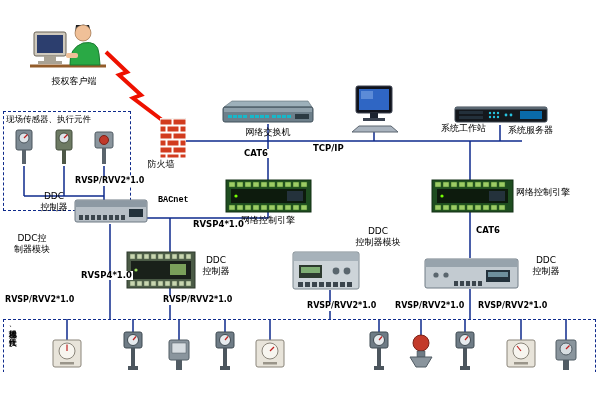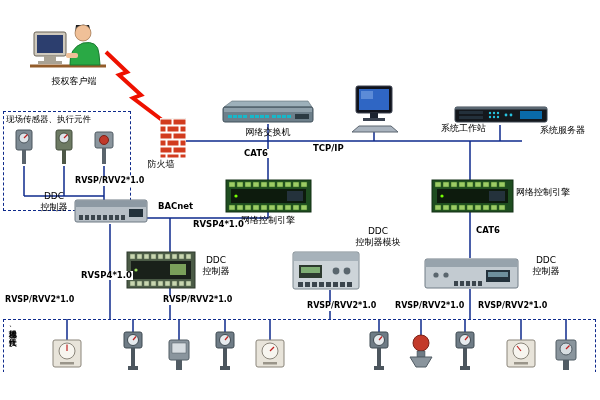--- a/index.html
+++ b/index.html
@@ -149,21 +149,21 @@
           <circle cx="44" cy="10" r="1.2"></circle>
         <circle cx="36" cy="14" r="1.2"></circle>
           <circle cx="40" cy="14" r="1.2"></circle>
           <circle cx="44" cy="14" r="1.2"></circle>
         <circle cx="52" cy="12" r="1.4"></circle>
           <circle cx="57" cy="12" r="1.4"></circle>
       </g>
       <rect x="66" y="8" width="22" height="8" fill="#0a6aa8"></rect>
     </svg>
   </div>
-  <div class="lbl" style="left:508px; top:125px; width:54px; text-align:left;margin-left:32px;">系统服务器</div>
+  <div class="lbl" style="left:508px; top:125px; width:54px; text-align:left;">系统服务器</div>
 
   <div class="dev" style="left:225px; top:179px;">
     <svg width="87" height="34" viewBox="0 0 87 34">
       <rect x="1" y="1" width="85" height="32" fill="#1e4d20" stroke="#123014"></rect>
       <g fill="#9ccc65" stroke="#33691e" stroke-width="0.5">
         <rect x="4" y="3" width="6" height="5"></rect>
           <rect x="12" y="3" width="6" height="5"></rect>
           <rect x="20" y="3" width="6" height="5"></rect>
           <rect x="28" y="3" width="6" height="5"></rect>
           <rect x="36" y="3" width="6" height="5"></rect>
@@ -233,20 +233,22 @@
           <rect x="35" y="18" width="4" height="5"></rect>
           <rect x="41" y="18" width="4" height="5"></rect>
           <rect x="47" y="18" width="4" height="5"></rect>
       </g>
       <rect x="55" y="12" width="14" height="8" fill="#23313b"></rect>
     </svg>
   </div>
   <div class="lbl" style="left:34px; top:191px; width:40px;">DDC
 控制器</div>
 
+  <div class="lbl" style="left:8px; top:233px; width:48px;">DDC控
+制器模块</div>
 
   <div class="dev" style="left:126px; top:251px;">
     <svg width="70" height="38" viewBox="0 0 70 38">
       <rect x="1" y="1" width="68" height="36" fill="#4b5b46" stroke="#2e3a2c"></rect>
       <g fill="#c8d6b0" stroke="#5a6b52" stroke-width="0.5">
         <rect x="4" y="3" width="5" height="5"></rect>
           <rect x="11" y="3" width="5" height="5"></rect>
           <rect x="18" y="3" width="5" height="5"></rect>
           <rect x="25" y="3" width="5" height="5"></rect>
           <rect x="32" y="3" width="5" height="5"></rect>
@@ -422,21 +424,21 @@
       <rect x="3" y="2" width="20" height="20" rx="2" fill="#8a959d" stroke="#515c64"></rect>
       <circle cx="13" cy="11" r="6" fill="#d7dde1" stroke="#515c64"></circle>
       <path d="M13 11 L16.5 7.5" stroke="#c02020" stroke-width="1.2"></path>
       <rect x="10" y="22" width="6" height="10" fill="#515c64"></rect>
     </svg>
   </div>
 
   <div class="tag" style="left:312px; top:144px;text-align:center;">TCP/IP</div>
   <div class="tag" style="left:243px; top:149px;">CAT6</div>
   <div class="tag" style="left:475px; top:226px;">CAT6</div>
-  <div class="tag" style="left:157px; top:202px;">BACnet</div>
+  <div class="tag" style="left:157px; top:196px;font-family:Liberation Mono, monospace;">BACnet</div>
   <div class="tag" style="left:192px; top:220px;">RVSP4*1.0</div>
   <div class="tag" style="left:80px; top:271px;">RVSP4*1.0</div>
   <div class="tag" style="left:74px; top:177px; font-size:8px;">RVSP/RVV2*1.0</div>
   <div class="tag" style="left:4px;   top:296px; font-size:8px;">RVSP/RVV2*1.0</div>
   <div class="tag" style="left:162px; top:296px; font-size:8px;">RVSP/RVV2*1.0</div>
   <div class="tag" style="left:306px; top:302px; font-size:8px;">RVSP/RVV2*1.0</div>
   <div class="tag" style="left:394px; top:302px; font-size:8px;">RVSP/RVV2*1.0</div>
   <div class="tag" style="left:477px; top:302px; font-size:8px;">RVSP/RVV2*1.0</div>
 
 </div>

